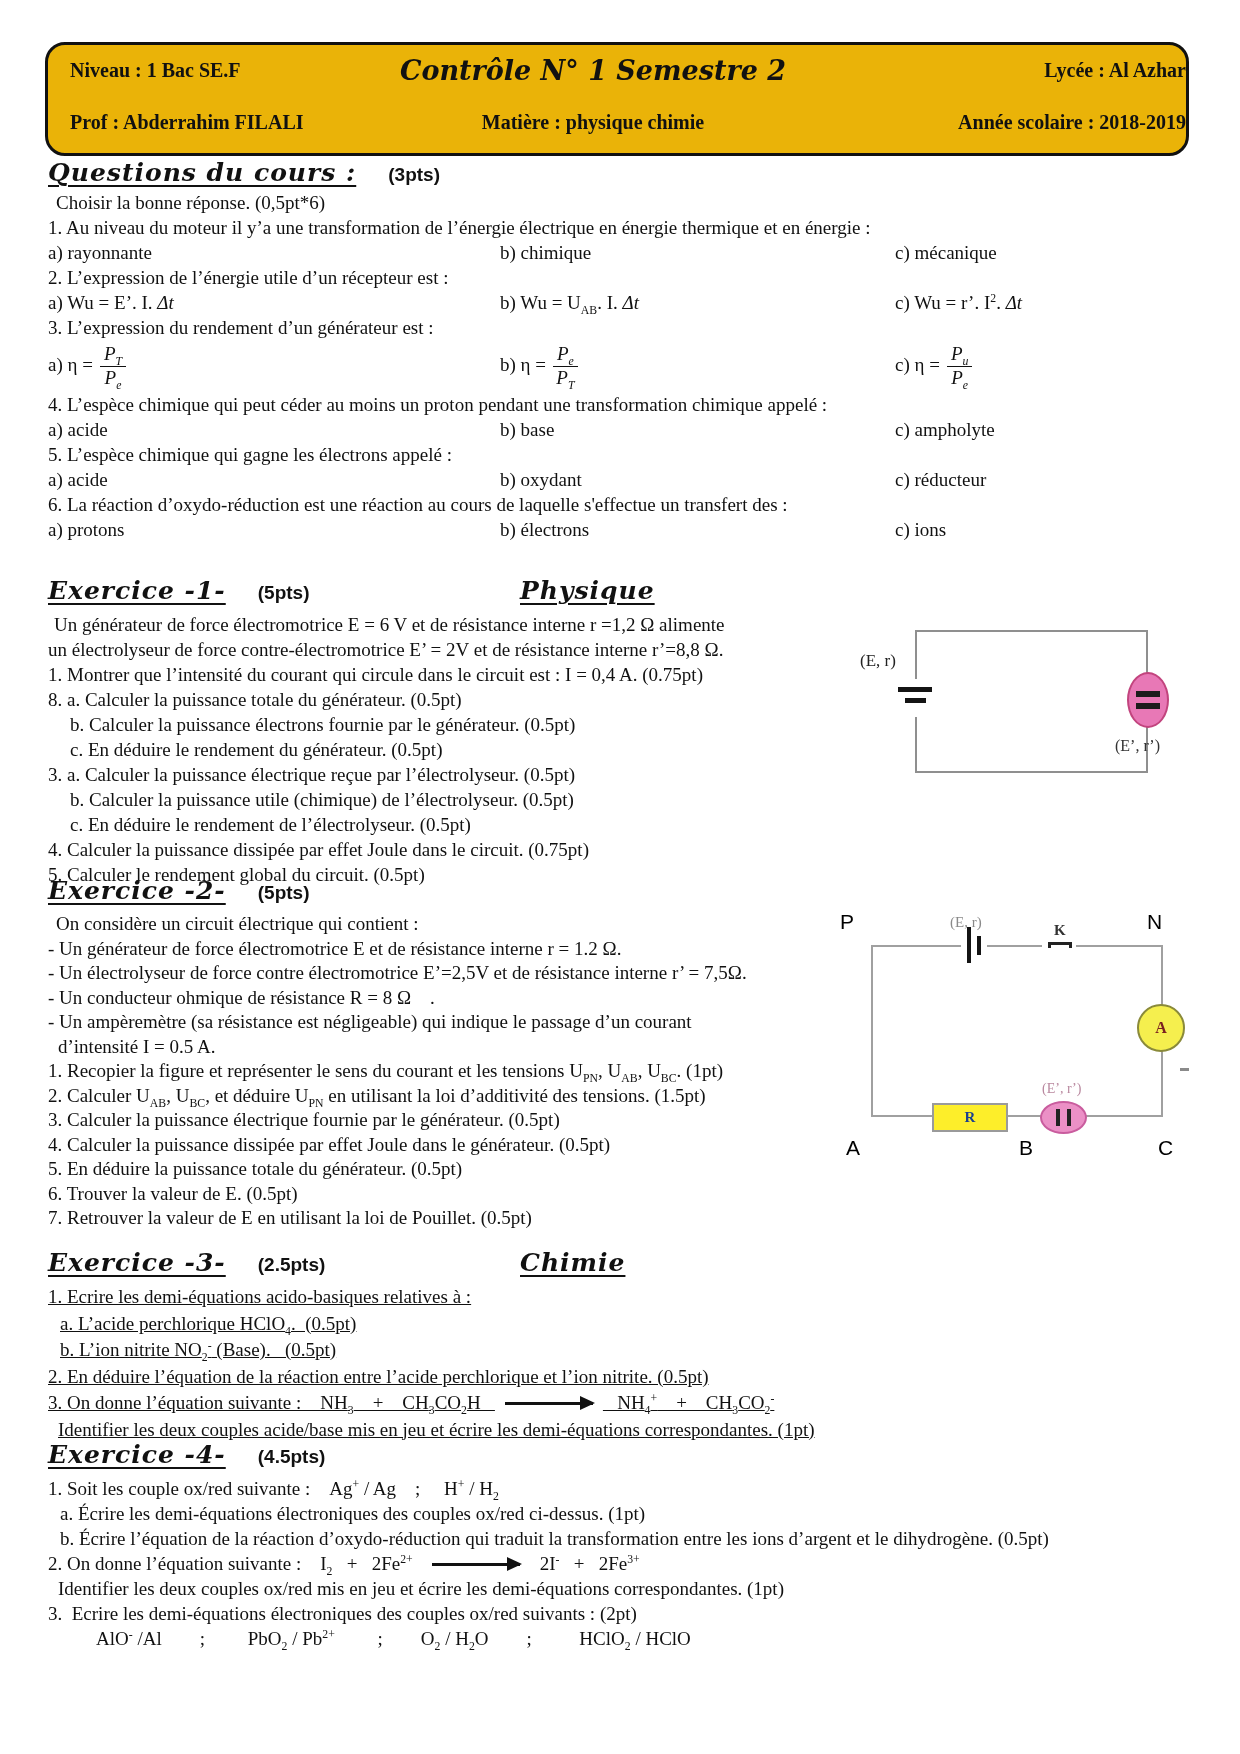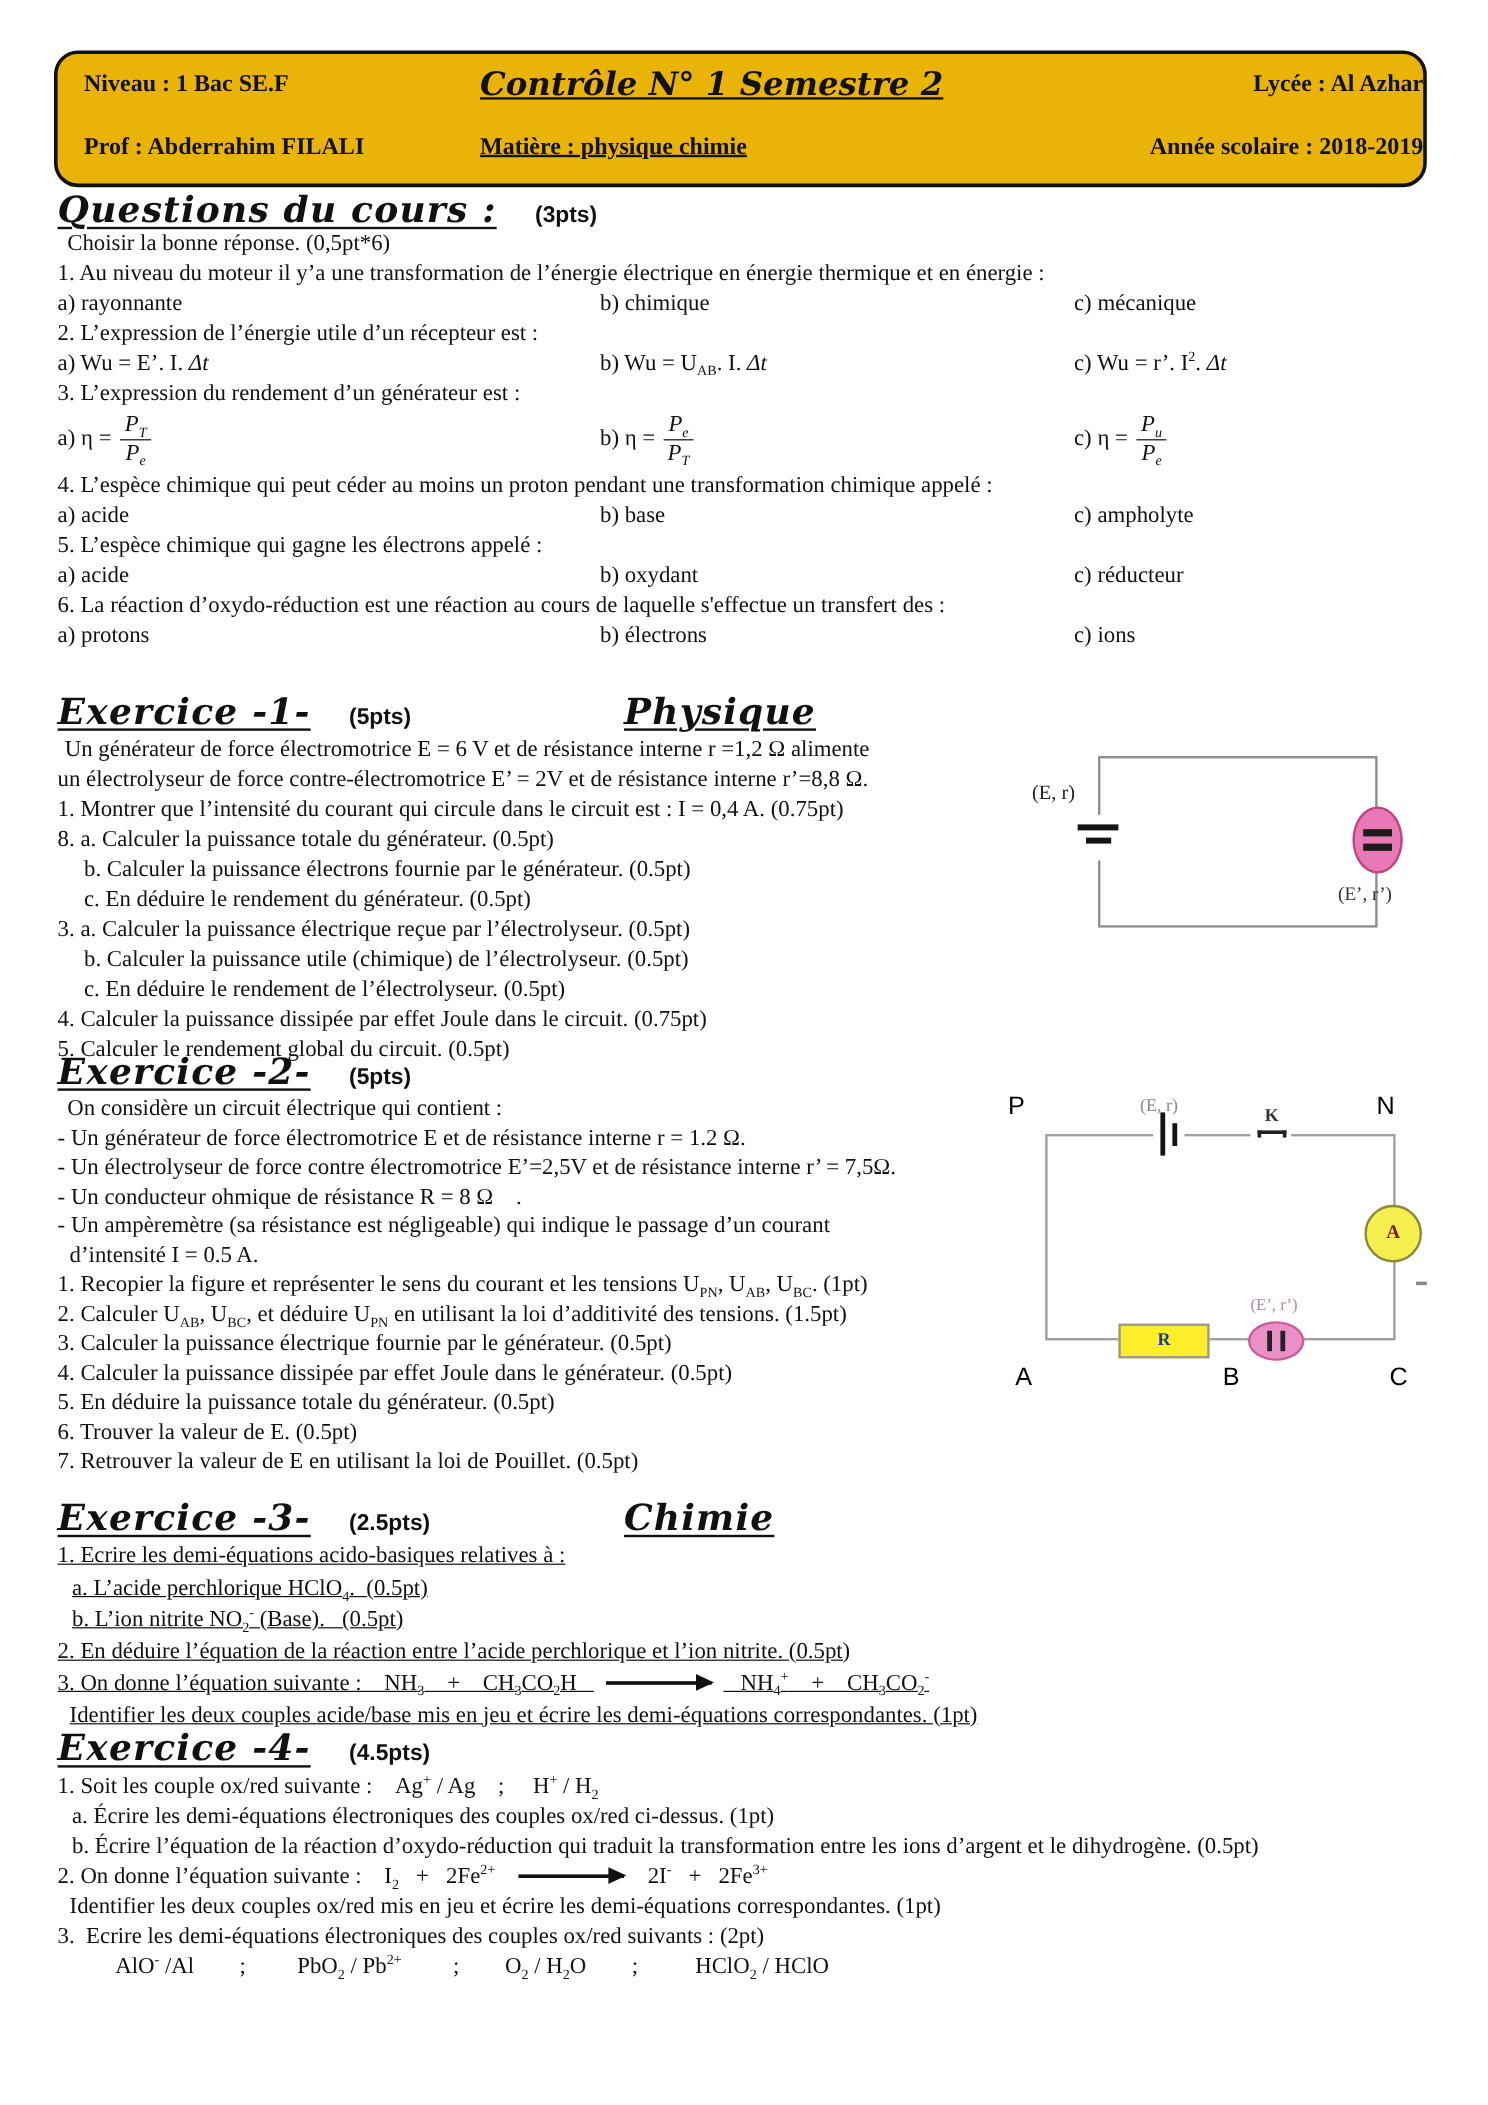--- a/index.html
+++ b/index.html
@@ -7,21 +7,21 @@
         font-family:"Liberation Serif",serif;color:#111;overflow:hidden;}
 
   
   .header-box{position:absolute;left:45px;top:42px;width:1144px;height:114px;background:#eab308;
               border:3px solid #111;border-radius:20px;box-sizing:border-box;}
   .hrow{position:absolute;left:0;right:0;display:flex;align-items:flex-start;}
   .hrow.r1{top:14px;}
   .hrow.r2{top:66px;}
   .hcell{font-weight:bold;font-size:20px;white-space:nowrap;}
   .hcell.l{width:330px;padding-left:22px;text-align:left;}
-  .hcell.c{flex:1;padding-right:70px;text-decoration:underline;}
+  .hcell.c{flex:1;text-align:center;padding-right:70px;}
   .hcell.r{width:330px;text-align:right;}
   .htitle{font-size:27px;font-style:italic;font-family:"DejaVu Serif",serif;margin-top:-4px;}
 
   
   .script-heading{font-family:"DejaVu Serif",serif;font-style:italic;font-weight:bold;
                   text-decoration:underline;text-decoration-thickness:2px;text-underline-offset:4px;
                   letter-spacing:1px;}
   .pts{font-family:"Liberation Sans",sans-serif;font-weight:bold;font-size:19px;margin-left:28px;
        text-decoration:none;}
   .line{font-size:19px;line-height:25px;white-space:nowrap;}
@@ -43,21 +43,21 @@
   
   .arrow{display:inline-block;width:88px;height:3px;background:#111;position:relative;
          vertical-align:middle;margin:0 10px 3px 10px;}
   .arrow::after{content:"";position:absolute;right:-2px;top:-6px;width:0;height:0;
                 border-left:15px solid #111;border-top:7px solid transparent;border-bottom:7px solid transparent;}
 
   
   .sect{position:absolute;left:48px;width:1150px;}
   #qc{top:158px;}
   .sect-head{position:relative;height:36px;white-space:nowrap;}
-  .sect-head .script-heading{font-size:30px;}
+  .sect-head .script-heading{font-size:25px;}
   .subject{position:absolute;left:472px;top:0;font-size:25px;}
   #qc .sect-head{height:32px;}
   #ex1{top:576px;}
   #ex2{top:876px;}
   #ex2 .line{line-height:24.5px;}
   #ex3{top:1248px;}
   #ex3 .line{line-height:26.5px;text-decoration:underline;}
   #ex4{top:1440px;}
 
   

